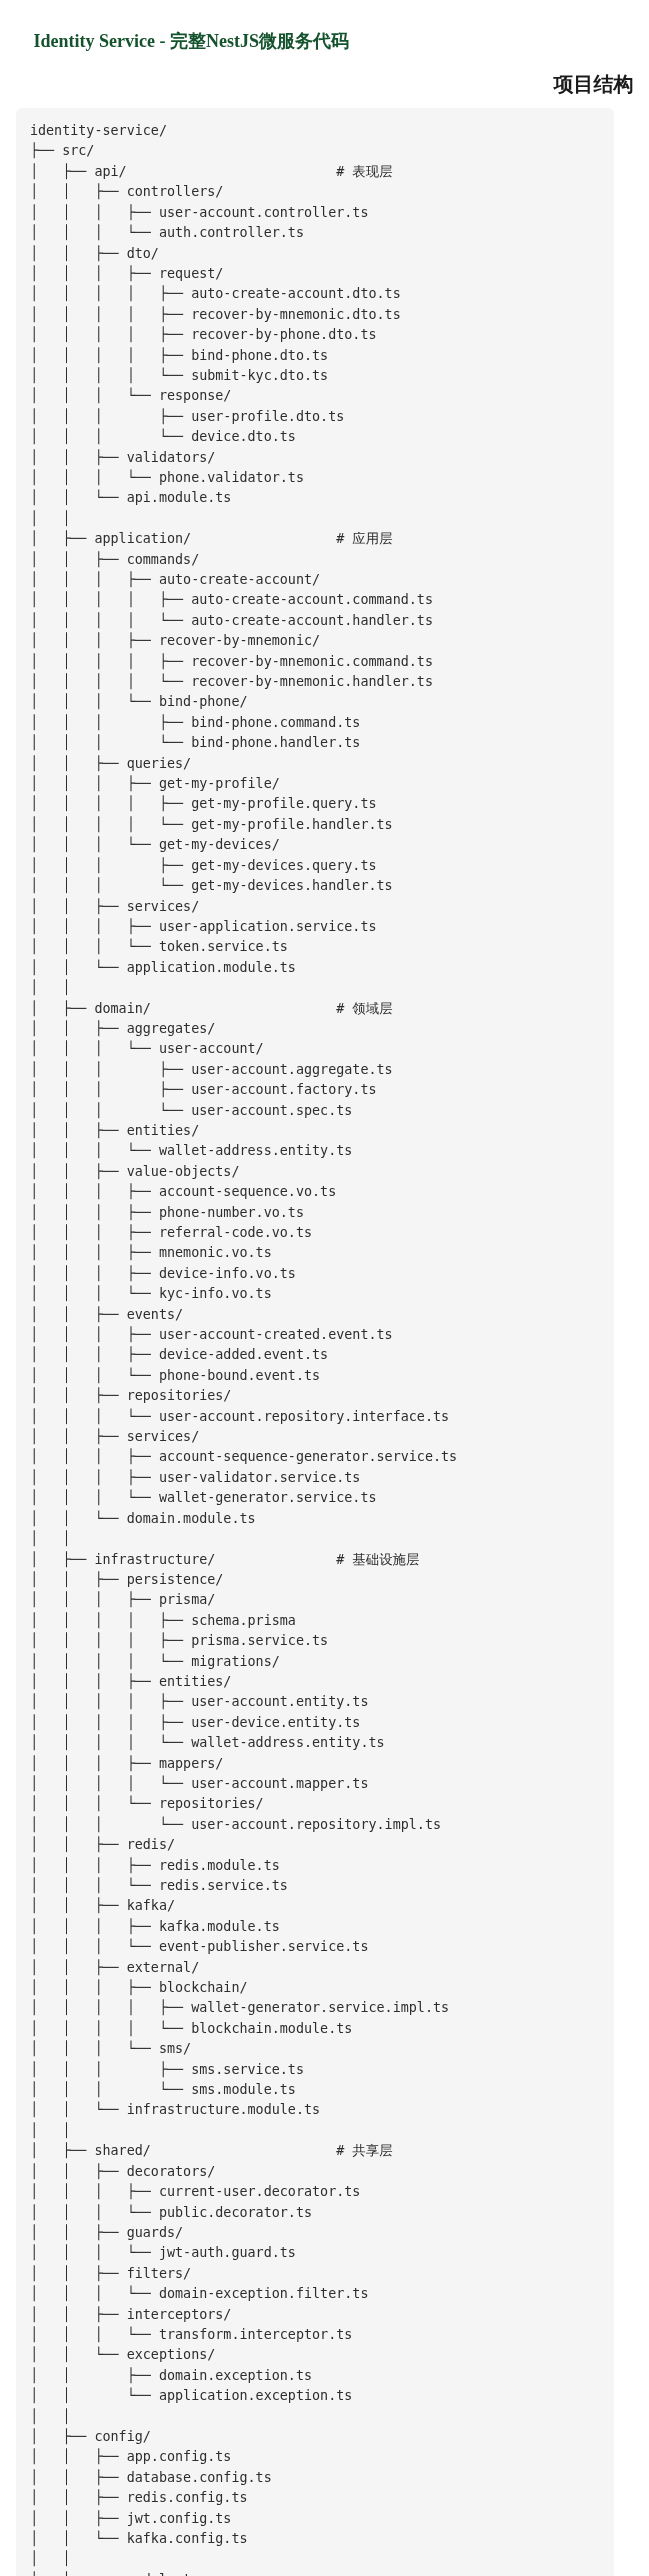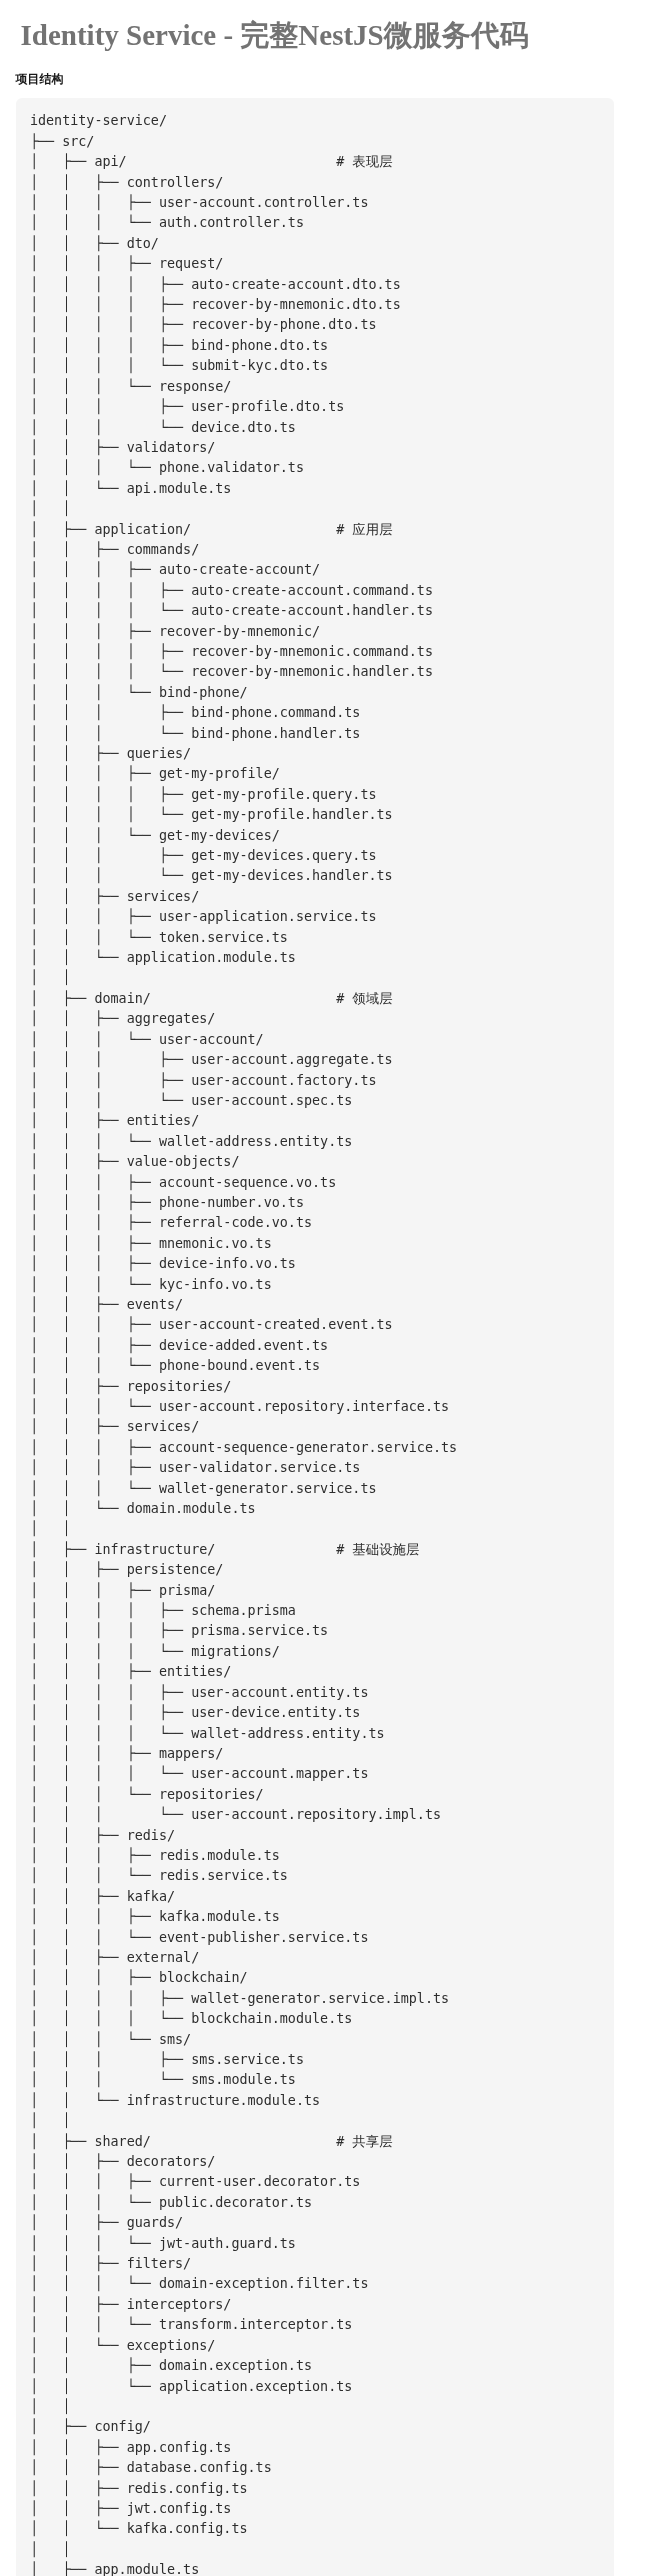--- a/index.html
+++ b/index.html
@@ -11,33 +11,34 @@
   body {
     width: 649px;
     min-height: 3043px;
     font-family: "Liberation Sans", "DejaVu Sans", sans-serif;
   }
   .page {
     padding: 12.4px 15.5px 20.6px 15.5px;
   }
   .doc-title {
     font-family: "Liberation Serif", "DejaVu Serif", serif;
-    font-size: 29px;
+    font-size: 18px;
     font-weight: 700;
     line-height: 1.25;
-    color: #737373;
-    margin: 5px;
+    color: #14532d;
+    margin: 18px;
   }
   .section-heading {
     font-family: "Liberation Serif", "DejaVu Serif", serif;
-    font-size: 12px;
+    font-size: 20px;
     font-weight: 700;
     line-height: 1.3;
     color: #1a1a1a;
     margin: 18.5px 0 10.3px 0;
+    text-align: right;
   }
   .code-block {
     background: #f5f5f5;
     border-radius: 6.2px;
     padding: 13.4px 14.4px;
     width: fit-content;
     min-width: 598px;
     max-width: 618px;
   }
   .code-pre {

